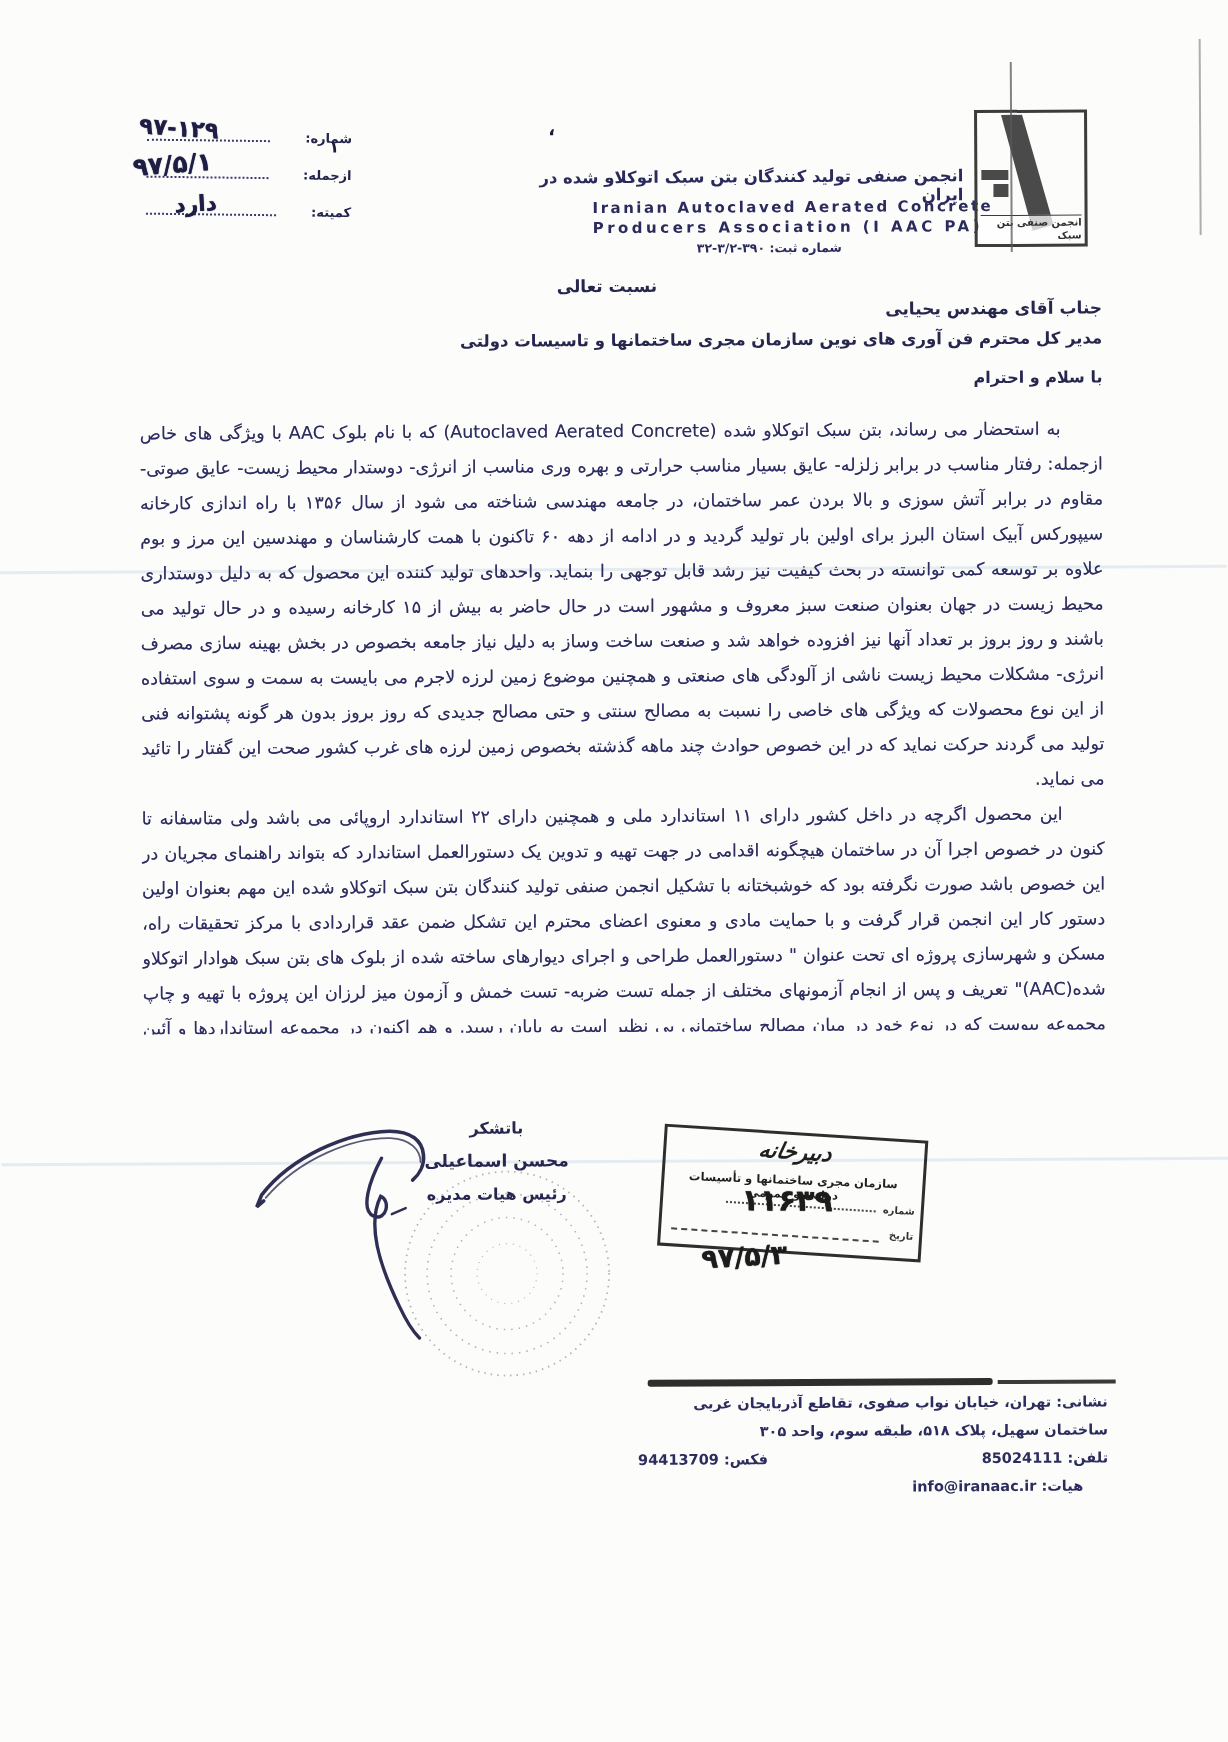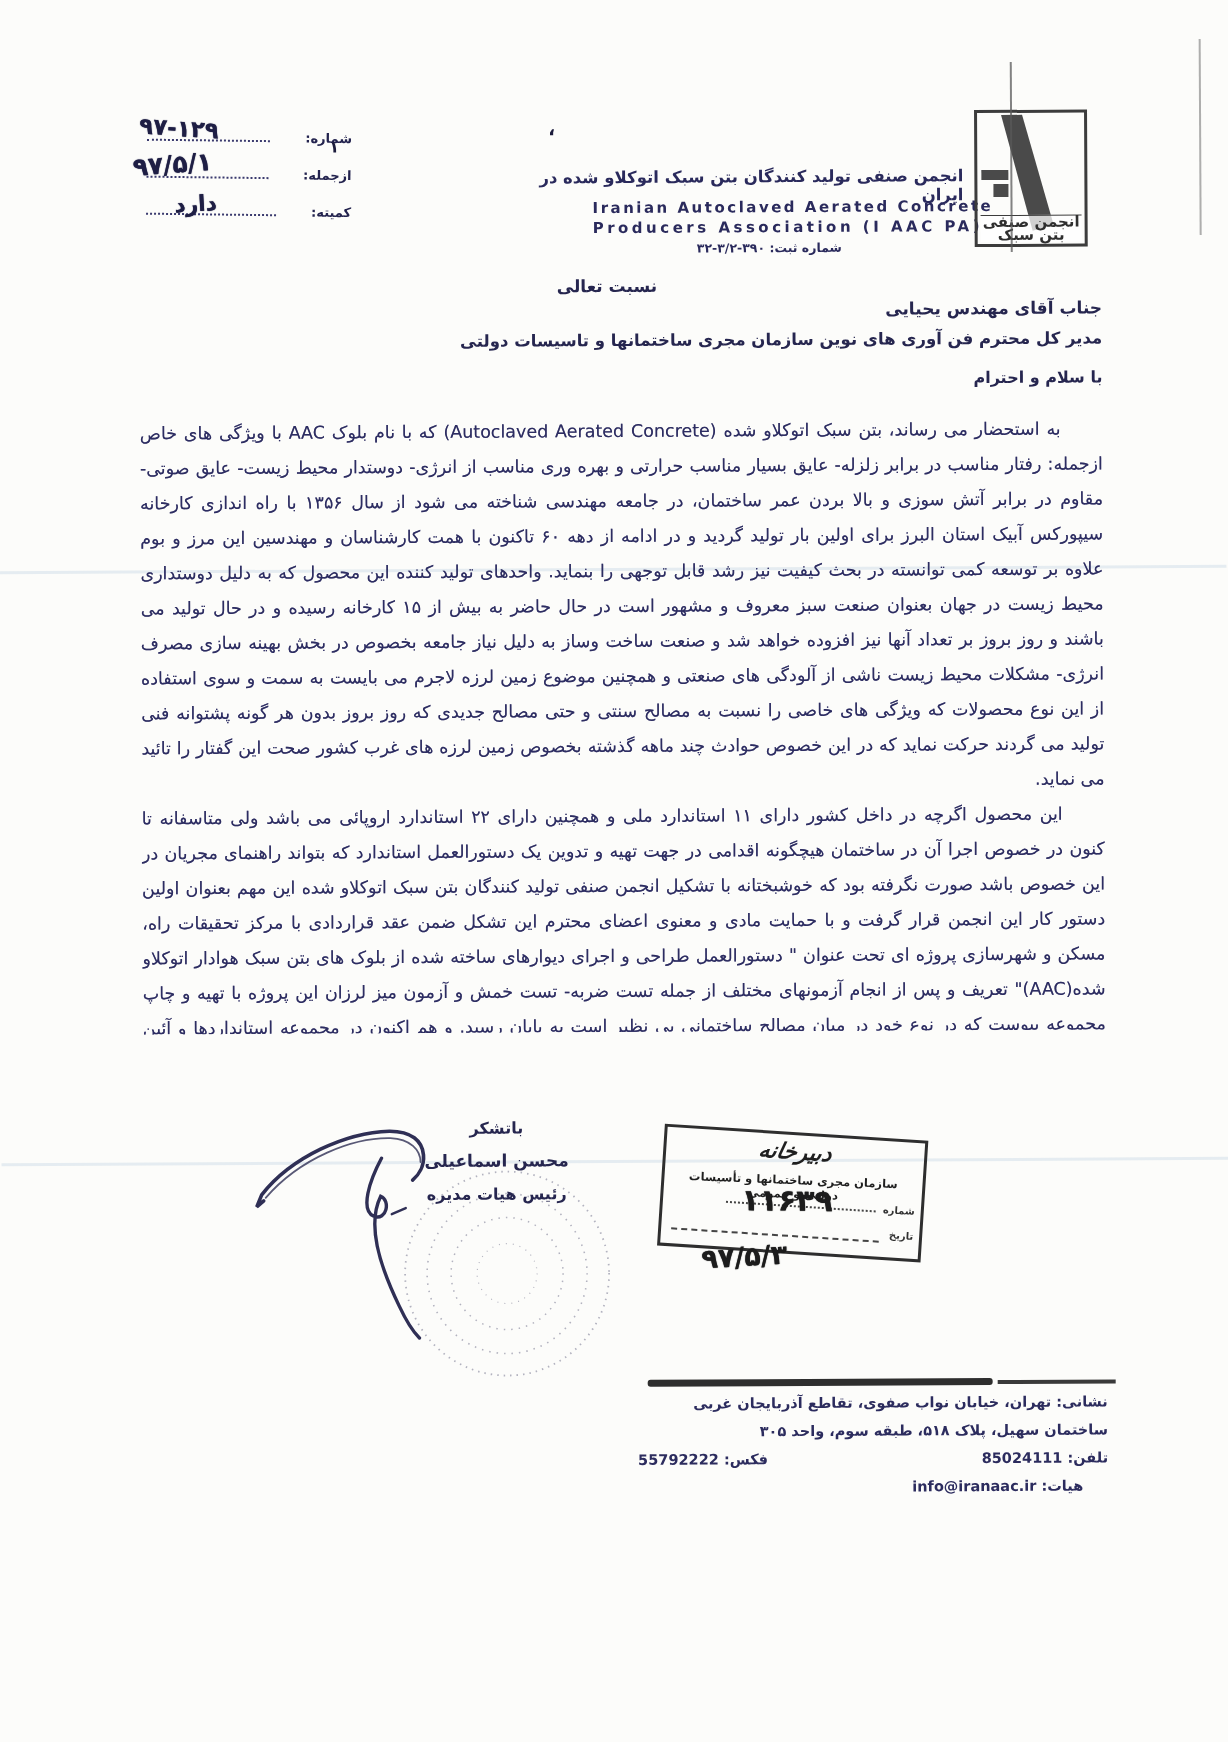--- a/index.html
+++ b/index.html
@@ -25,22 +25,22 @@
   .lh-fa{position:absolute;top:168px;left:535px;width:432px;direction:rtl;text-align:right;
          font-size:16.5px;font-weight:bold;color:#2a2a5c;}
   .lh-en1{position:absolute;top:199px;left:596px;width:345px;font-size:15px;font-weight:bold;
           letter-spacing:2.5px;color:#2a2a5c;white-space:nowrap;}
   .lh-en2{position:absolute;top:219px;left:596px;width:345px;font-size:15px;font-weight:bold;
           letter-spacing:3.5px;color:#2a2a5c;white-space:nowrap;}
   .lh-reg{position:absolute;top:241px;left:700px;width:185px;direction:rtl;text-align:left;
           font-size:12.5px;font-weight:bold;color:#2a2a5c;}
   .logo{position:absolute;top:112px;left:978px;width:107px;height:131px;border:3px solid #3c3c3c;}
   .logo svg{position:absolute;inset:0;}
-  .logo-cap{position:absolute;bottom:2px;left:3px;right:3px;text-align:center;direction:rtl;
-            font-size:15px;font-weight:bold;color:#2f2f2f;background:rgba(255,255,255,.75);
+  .logo-cap{position:absolute;bottom:2px;left:3px;right:3px;text-align:right;direction:rtl;
+            font-size:10px;font-weight:bold;color:#2f2f2f;background:rgba(255,255,255,.75);
             border-top:1px solid #3c3c3c;line-height:13px;}
   
   .vline1{position:absolute;left:1014px;top:64px;width:2px;height:190px;background:#5a5a5a;opacity:.75;}
   .vline2{position:absolute;left:1203px;top:42px;width:2px;height:196px;background:#7a7a7a;opacity:.6;}
   .band{position:absolute;left:0;width:100%;height:3px;opacity:.18;background:#7fa8c8;}
   
   .bismillah{position:absolute;top:276px;left:540px;width:140px;text-align:center;direction:rtl;
              font-size:17px;font-weight:bold;color:#26264f;}
   .addr{position:absolute;left:142px;width:963px;direction:rtl;text-align:right;
         font-weight:bold;color:#26264f;}
@@ -177,21 +177,21 @@
     <div class="stamp-no" dir="ltr">۱۱۶۳۹</div>
     <div class="stamp-dt" dir="ltr">۹۷/۵/۳</div>
   </div>
 
   <div class="sep1"></div>
   <div class="sep2"></div>
   <div class="foot f1">نشانی: تهران، خیابان نواب صفوی، تقاطع آذربایجان غربی</div>
   <div class="foot f2">ساختمان سهیل، پلاک ۵۱۸، طبقه سوم، واحد ۳۰۵</div>
   <div class="foot f3">
     <span>تلفن: 85024111</span>
-    <span>فکس: 55792222</span>
+    <span>فکس: 94413709</span>
   </div>
   <div class="foot f4">
     <span>هیات:</span>
     <span dir="ltr">info@iranaac.ir</span>
   </div>
 
  </div>
 </div>
 
 </body></html>

